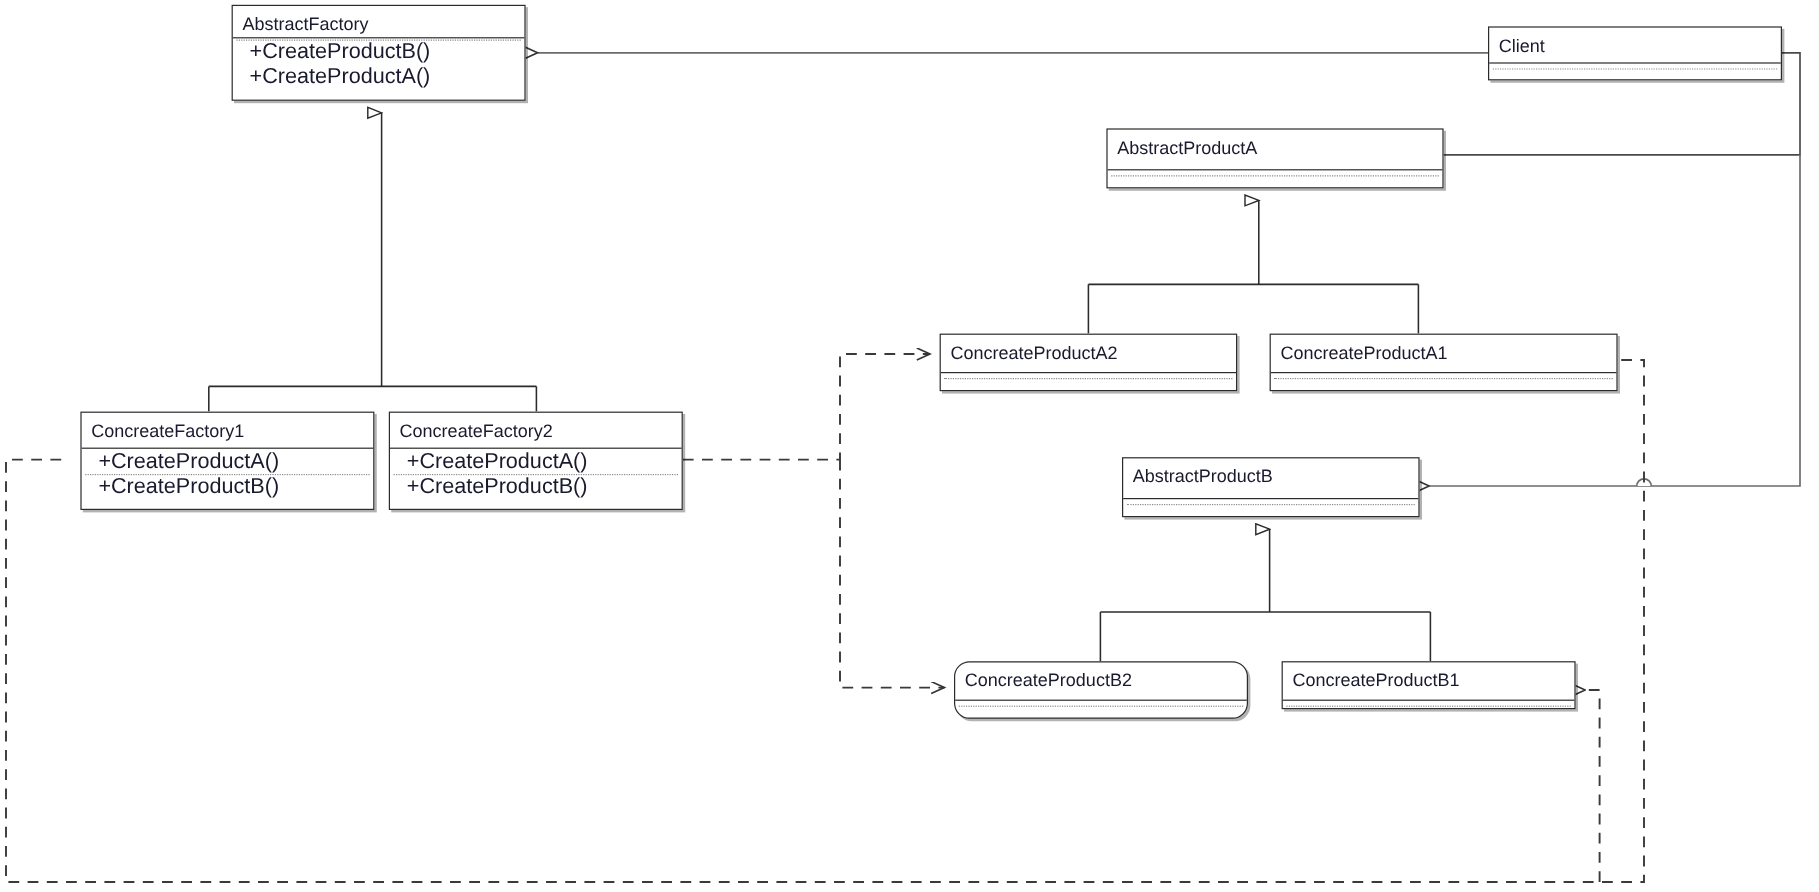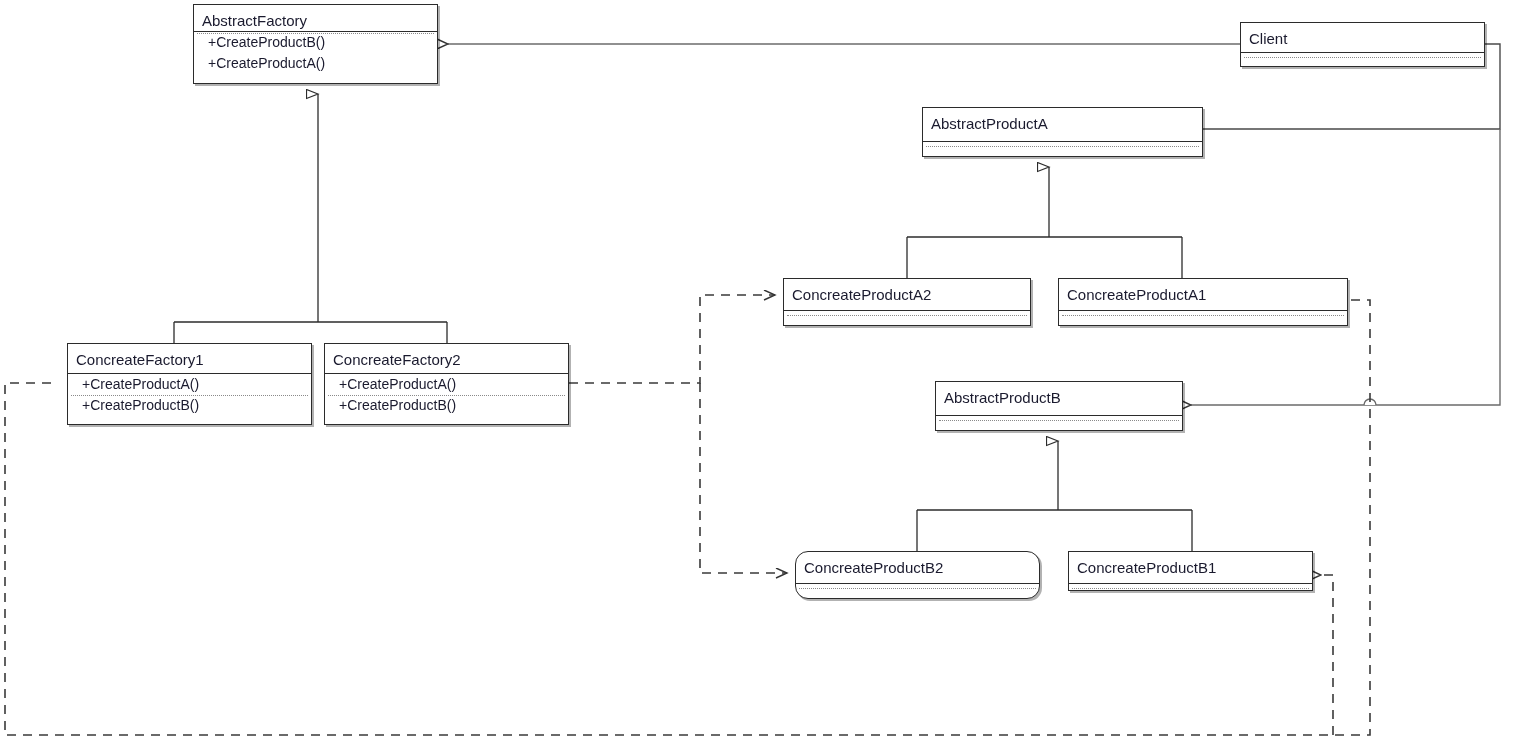--- a/index.html
+++ b/index.html
@@ -8,21 +8,21 @@
   svg.edges{position:absolute;left:0;top:0;width:1516px;height:743px;pointer-events:none;}
 
   .uml-class{position:absolute;background:#ffffff;border:1px solid #2b2b2b;box-sizing:border-box;
              box-shadow:2px 2px 0 0 rgba(0,0,0,0.30);}
   .uml-title{font-size:15px;color:#1a1a2e;padding:6px 8px 0 8px;line-height:20px;white-space:nowrap;}
   .uml-sep{height:1px;background:#2b2b2b;margin:0;}
   .uml-compartment{padding:0;}
   .uml-attr-empty{height:10px;position:relative;}
   .uml-attr-empty::before{content:"";position:absolute;left:3px;right:3px;top:4px;height:0;
         border-top:1px dotted #8a8a8a;}
-  .uml-method{font-size:14px;color:#1a1a2e;padding:2px 8px 2px 14px;line-height:17px;white-space:nowrap;position:relative;}
+  .uml-method{font-size:18px;color:#1a1a2e;padding:2px 8px 2px 14px;line-height:17px;white-space:nowrap;position:relative;}
   .uml-method.dotted-top::before{content:"";position:absolute;left:3px;right:3px;top:0;height:0;border-top:1px dotted #8a8a8a;}
   .uml-methods-wrap{position:relative;}
   .uml-methods-wrap::before{content:"";position:absolute;left:3px;right:3px;top:1px;height:0;border-top:1px dotted #8a8a8a;}
 </style>
 </head>
 <body>
 
 <div id="canvas">
 
   <svg class="edges" viewBox="0 0 1516 743">

